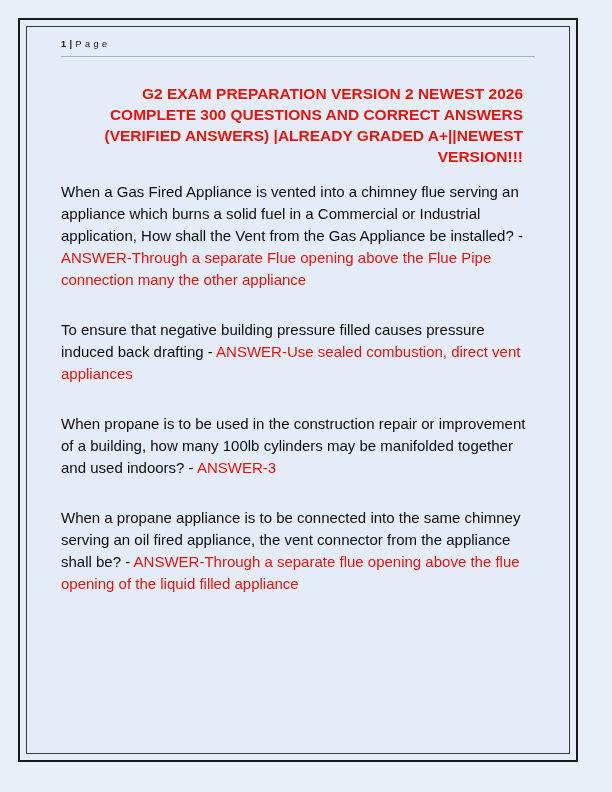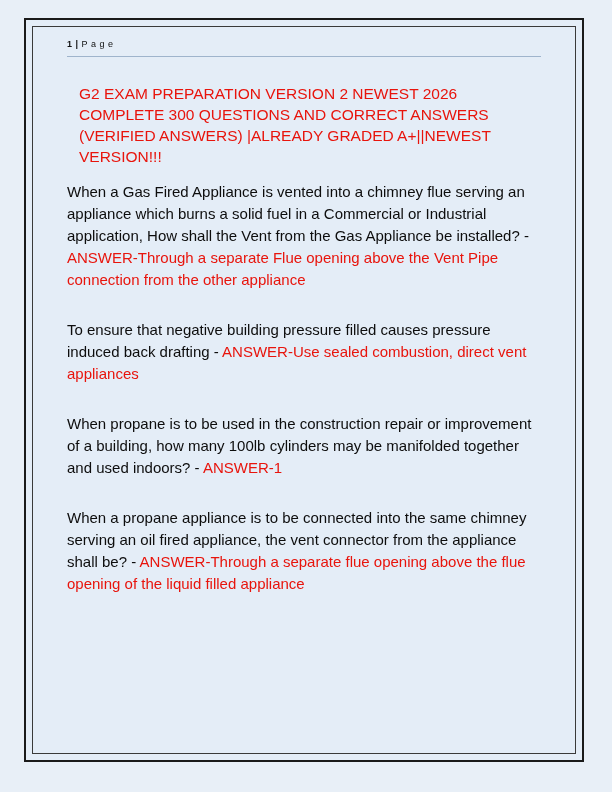--- a/index.html
+++ b/index.html
@@ -8,21 +8,21 @@
   }
   body {
     width: 612px;
     height: 792px;
     background: #e8eff7;
     font-family: "Liberation Sans", sans-serif;
     overflow: hidden;
   }
   .page {
     position: absolute;
-    left: 24px;
+    left: 18px;
     top: 18px;
     width: 560px;
     height: 744px;
     background: #e4edf7;
     border: 2px solid #1a1a1a;
     box-sizing: border-box;
   }
   .page-inner {
     position: absolute;
     left: 6px;
@@ -55,24 +55,24 @@
   }
   .header .sep {
     font-weight: bold;
   }
   .header-rule {
     border-bottom: 1px solid #9fb4cc;
     margin: 0 0 26px 0;
   }
   .title {
     color: #e8140c;
-    font-weight: normal;
+    font-weight: bold;
     font-size: 15.5px;
     line-height: 21px;
-    text-align: left;
+    text-align: right;
     margin: 0 12px 14px 12px;
   }
   .qa-block {
     font-size: 15px;
     line-height: 22px;
     color: #0d0d0d;
     margin-bottom: 28px;
     text-align: left;
   }
   .qa-block .answer {
@@ -89,29 +89,29 @@
       <div class="header">
         <span class="pagenum">1</span>
         <span class="sep">|</span>
         <span>P a g e</span>
       </div>
       <div class="header-rule"></div>
 
       <div class="title">G2 EXAM PREPARATION VERSION 2 NEWEST 2026 COMPLETE 300 QUESTIONS AND CORRECT ANSWERS (VERIFIED ANSWERS) |ALREADY GRADED A+||NEWEST VERSION!!!</div>
 
       <div class="qa-block">
-        <span>When a Gas Fired Appliance is vented into a chimney flue serving an appliance which burns a solid fuel in a Commercial or Industrial application, How shall the Vent from the Gas Appliance be installed? - </span><span class="answer">ANSWER-Through a separate Flue opening above the Vent Pipe connection from the other appliance</span>
+        <span>When a Gas Fired Appliance is vented into a chimney flue serving an appliance which burns a solid fuel in a Commercial or Industrial application, How shall the Vent from the Gas Appliance be installed? - </span><span class="answer">ANSWER-Through a separate Flue opening above the Flue Pipe connection many the other appliance</span>
       </div>
 
       <div class="qa-block">
         <span>To ensure that negative building pressure filled causes pressure induced back drafting - </span><span class="answer">ANSWER-Use sealed combustion, direct vent appliances</span>
       </div>
 
       <div class="qa-block">
-        <span>When propane is to be used in the construction repair or improvement of a building, how many 100lb cylinders may be manifolded together and used indoors? - </span><span class="answer">ANSWER-1</span>
+        <span>When propane is to be used in the construction repair or improvement of a building, how many 100lb cylinders may be manifolded together and used indoors? - </span><span class="answer">ANSWER-3</span>
       </div>
 
       <div class="qa-block">
         <span>When a propane appliance is to be connected into the same chimney serving an oil fired appliance, the vent connector from the appliance shall be? - </span><span class="answer">ANSWER-Through a separate flue opening above the flue opening of the liquid filled appliance</span>
       </div>
 
     </div>
   </div>
 </div>
 

